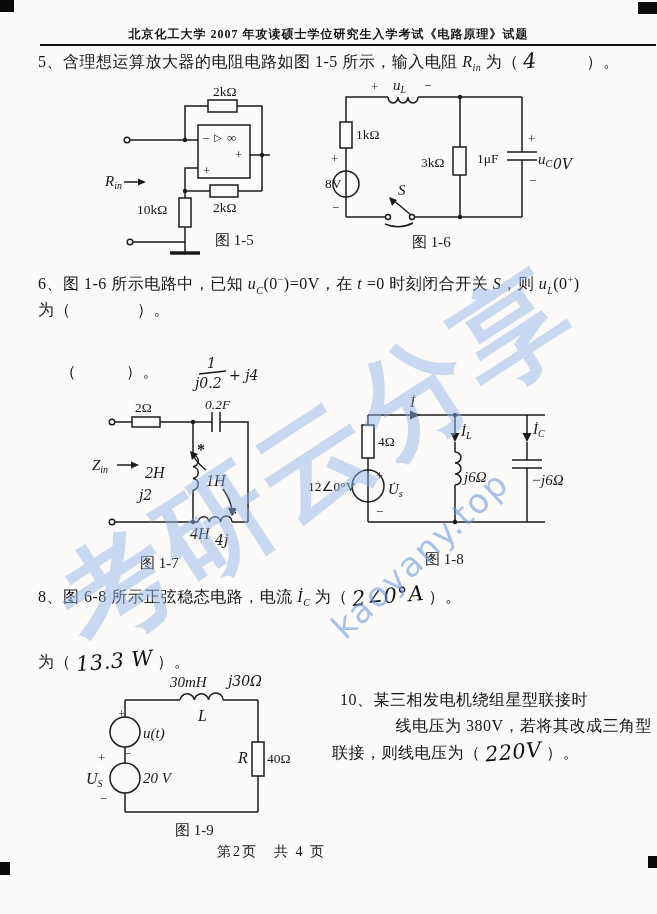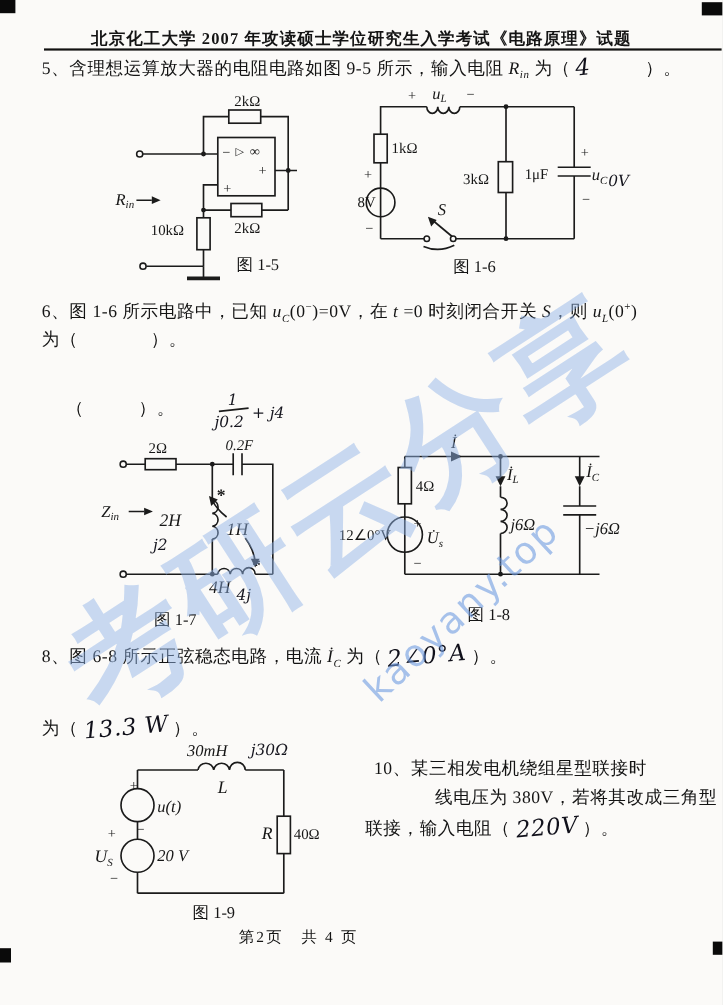--- a/index.html
+++ b/index.html
@@ -1,21 +1,21 @@
 <!DOCTYPE html>
 <html><head>
 <meta charset="utf-8">
 <style>
   html,body{margin:0;padding:0;background:#e8e8e6;}
   .page{position:relative;width:657px;height:914px;margin:0 auto;background:#fbfaf8;overflow:hidden;
         font-family:"Liberation Serif",serif;color:#141414;}
   .abs{position:absolute;}
   .content{z-index:2;}
   
-  .hdr{top:26px;left:0;width:657px;text-align:center;font-size:15px;font-weight:bold;letter-spacing:1px;}
+  .hdr{top:26px;left:0;width:657px;text-align:center;font-size:12px;font-weight:bold;letter-spacing:1px;}
   .rule{top:44px;left:40px;width:616px;height:2px;background:#111;}
   
   .q{font-size:16px;line-height:24px;letter-spacing:0.5px;}
   .seg-i{font-family:"Liberation Serif",serif;font-style:italic;}
   sub.seg-sub{font-size:0.62em;font-style:italic;font-family:"Liberation Serif",serif;}
   sup.seg-sup{font-size:0.62em;}
   .seg-hw{font-family:"DejaVu Serif",serif;font-style:italic;font-size:1.3em;color:#10101a;
           display:inline-block;transform:rotate(-5deg) translateY(1px);}
   
   svg text{font-family:"Liberation Serif",serif;font-size:13.5px;fill:#161616;}
@@ -47,21 +47,21 @@
   <div class="abs corner" style="left:638px;top:2px;width:19px;height:12px;"></div>
   <div class="abs corner" style="left:0;top:862px;width:10px;height:13px;"></div>
   <div class="abs corner" style="left:648px;top:856px;width:9px;height:12px;"></div>
 
   <div class="abs wm-big">考研云分享</div>
   <div class="abs wm-url">kaoyany.top</div>
 
   <div class="abs content hdr">北京化工大学 2007 年攻读硕士学位研究生入学考试《电路原理》试题</div>
   <div class="abs content rule"></div>
 
-  <div class="abs content q" style="left:38px;top:48px;width:612px;"><span>5、含理想运算放大器的电阻电路如图 9-5 所示，输入电阻 </span><span class="seg-i">R</span><sub class="seg-sub">in</sub><span> 为（ </span><span class="seg-hw">4</span><span>　　　）。</span></div>
+  <div class="abs content q" style="left:38px;top:48px;width:612px;"><span>5、含理想运算放大器的电阻电路如图 1-5 所示，输入电阻 </span><span class="seg-i">R</span><sub class="seg-sub">in</sub><span> 为（ </span><span class="seg-hw">4</span><span>　　　）。</span></div>
 
   <svg class="abs content" style="left:80px;top:76px;" width="200" height="182">
     <g>
       <circle class="term" cx="47" cy="64" r="2.8"></circle>
       <line class="w" x1="50" y1="64" x2="118" y2="64"></line>
       <circle class="dot" cx="105" cy="64" r="2.2"></circle>
       <polyline class="w" points="105,64 105,30 128,30"></polyline>
       <rect class="box" x="128" y="24" width="29" height="12"></rect>
       <polyline class="w" points="157,30 182,30 182,79"></polyline>
       <rect class="box" x="118" y="49" width="52" height="53"></rect>
@@ -253,17 +253,17 @@
     <text class="it" style="font-size:16px" x="4" y="116"><tspan>U</tspan><tspan dy="3" style="font-size:10px">S</tspan></text>
     <text class="it" x="61" y="115">20 V</text>
     <text class="sm" x="18" y="135">−</text>
     <text class="it" style="font-size:16px" x="156" y="95">R</text>
     <text x="185" y="95">40Ω</text>
     <text class="cap" x="93" y="167">图 1-9</text>
   </svg>
 
   <div class="abs content q" style="left:340px;top:686px;width:312px;line-height:27px;"><span>10、某三相发电机绕组星型联接时</span></div>
   <div class="abs content q" style="left:332px;top:712px;width:320px;line-height:27px;text-align:right;"><span>线电压为 380V，若将其改成三角型</span></div>
-  <div class="abs content q" style="left:332px;top:738px;width:320px;line-height:27px;"><span>联接，输入电阻（ </span><span class="seg-hw">220V</span><span> ）。</span></div>
+  <div class="abs content q" style="left:332px;top:738px;width:320px;line-height:27px;"><span>联接，则线电压为（ </span><span class="seg-hw">220V</span><span> ）。</span></div>
 
   <div class="abs content footer">第2页　共 4 页</div>
 
 </div>
 
 </body></html>

